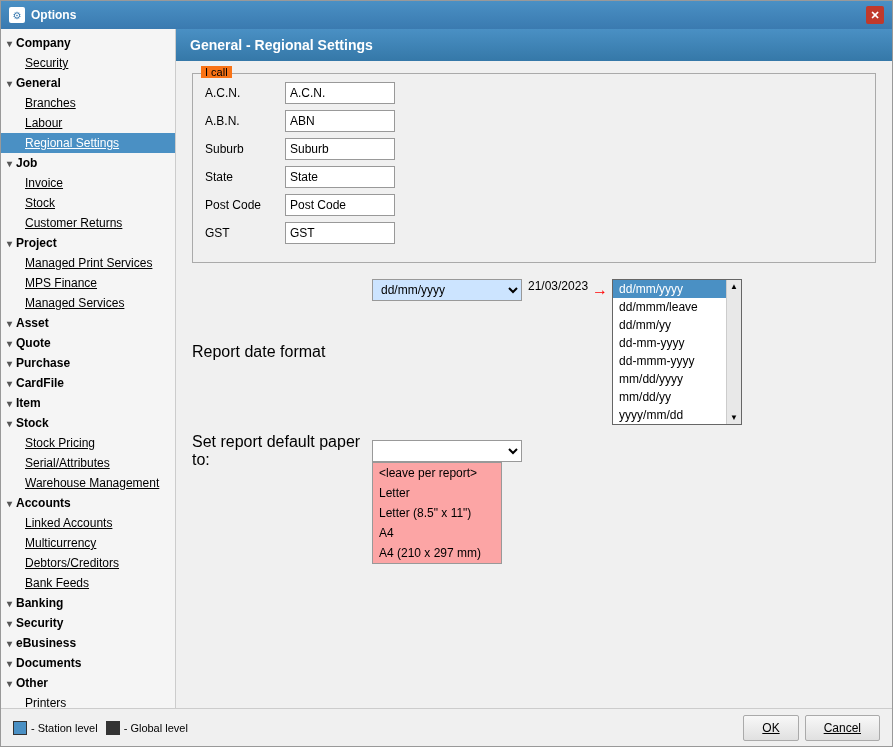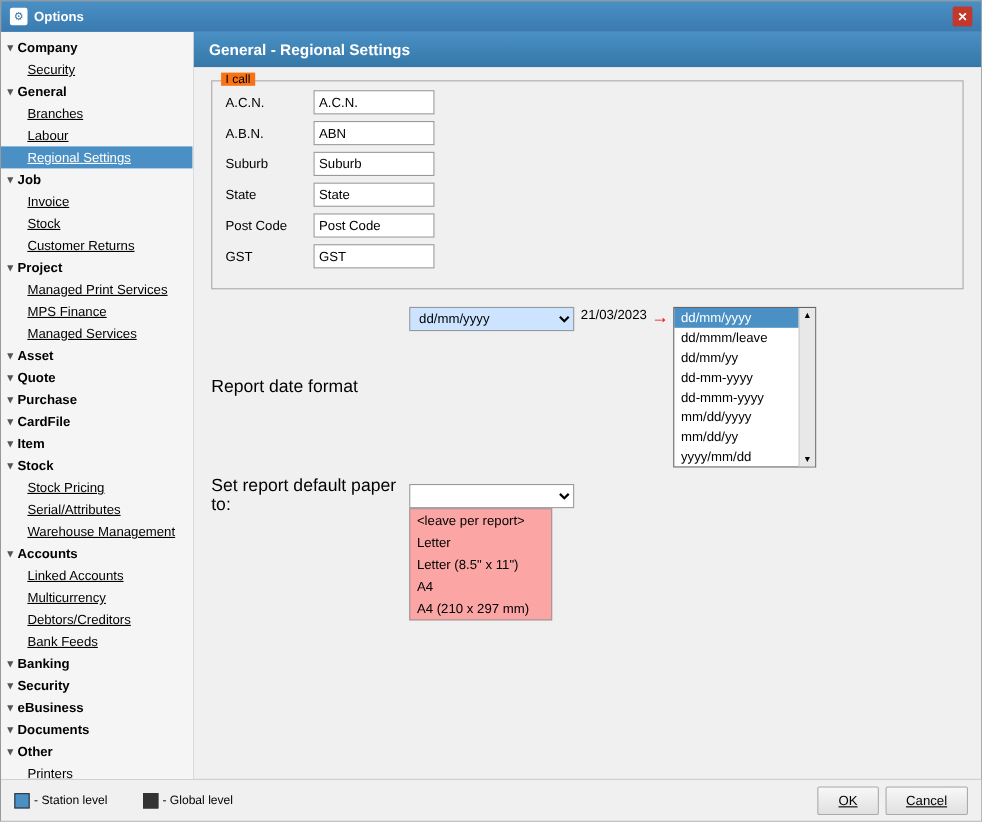--- a/index.html
+++ b/index.html
@@ -248,21 +248,21 @@
       align-items: center;
       justify-content: space-between;
       background: #f0f0f0;
       flex-shrink: 0;
       height: 38px;
     }
 
     .legend {
       display: flex;
       align-items: center;
-      gap: 32px;
+      gap: 8px;
       font-size: 11px;
     }
 
     .legend-item {
       display: flex;
       align-items: center;
       gap: 4px;
     }
 
     .legend-box-blue {

